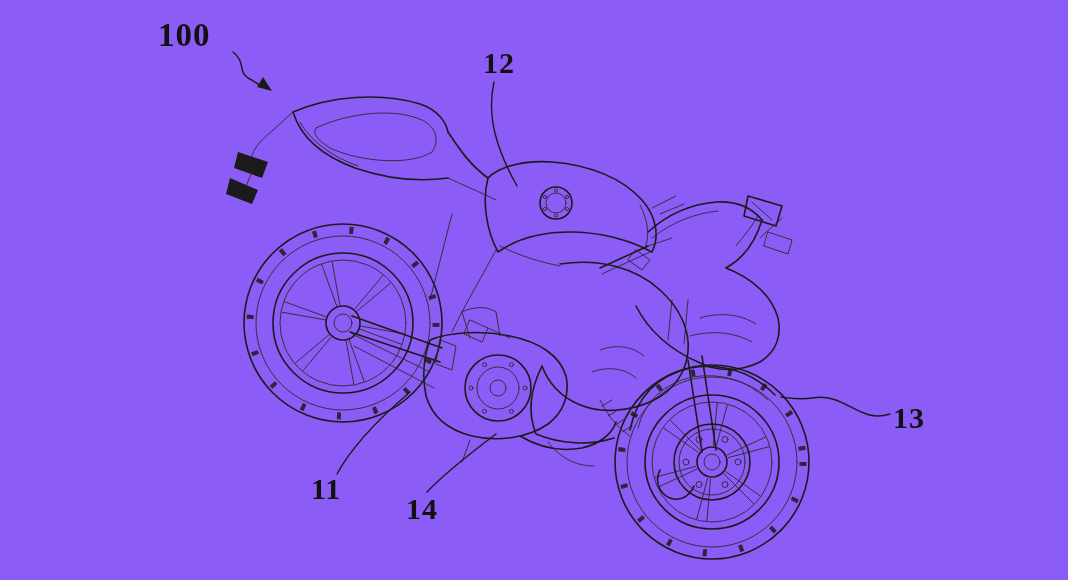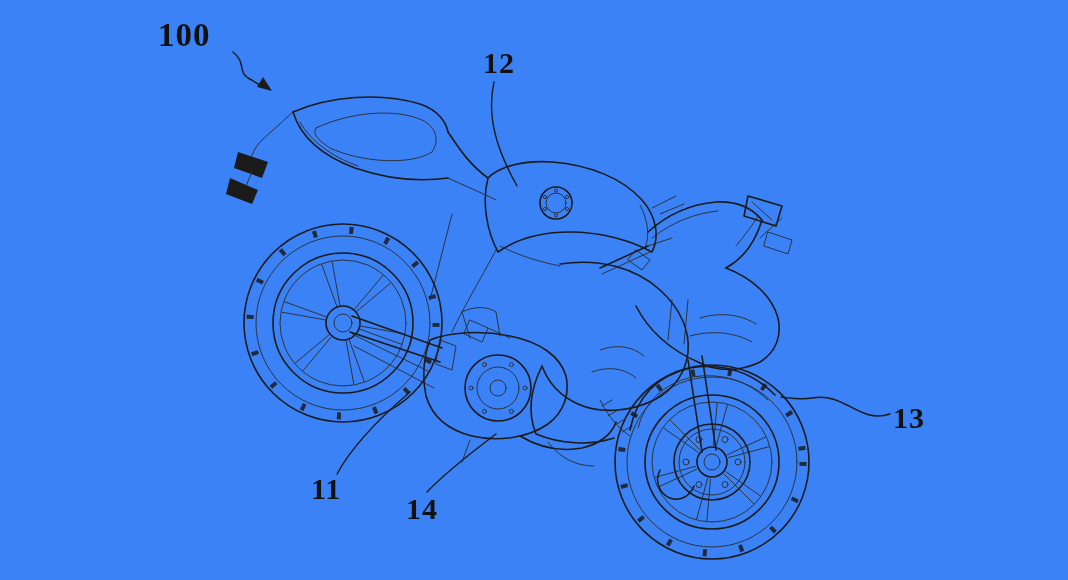--- a/index.html
+++ b/index.html
@@ -5,21 +5,21 @@
   html, body {
     margin: 0;
     padding: 0;
     background: #ffffff;
     font-family: "Liberation Serif", serif;
   }
   .canvas {
     position: relative;
     width: 1068px;
     height: 580px;
-    background: #3b82f6;
+    background: #8b5cf6;
     overflow: hidden;
   }
   svg.figure {
     position: absolute;
     left: 0;
     top: 0;
     width: 1068px;
     height: 580px;
   }
   

